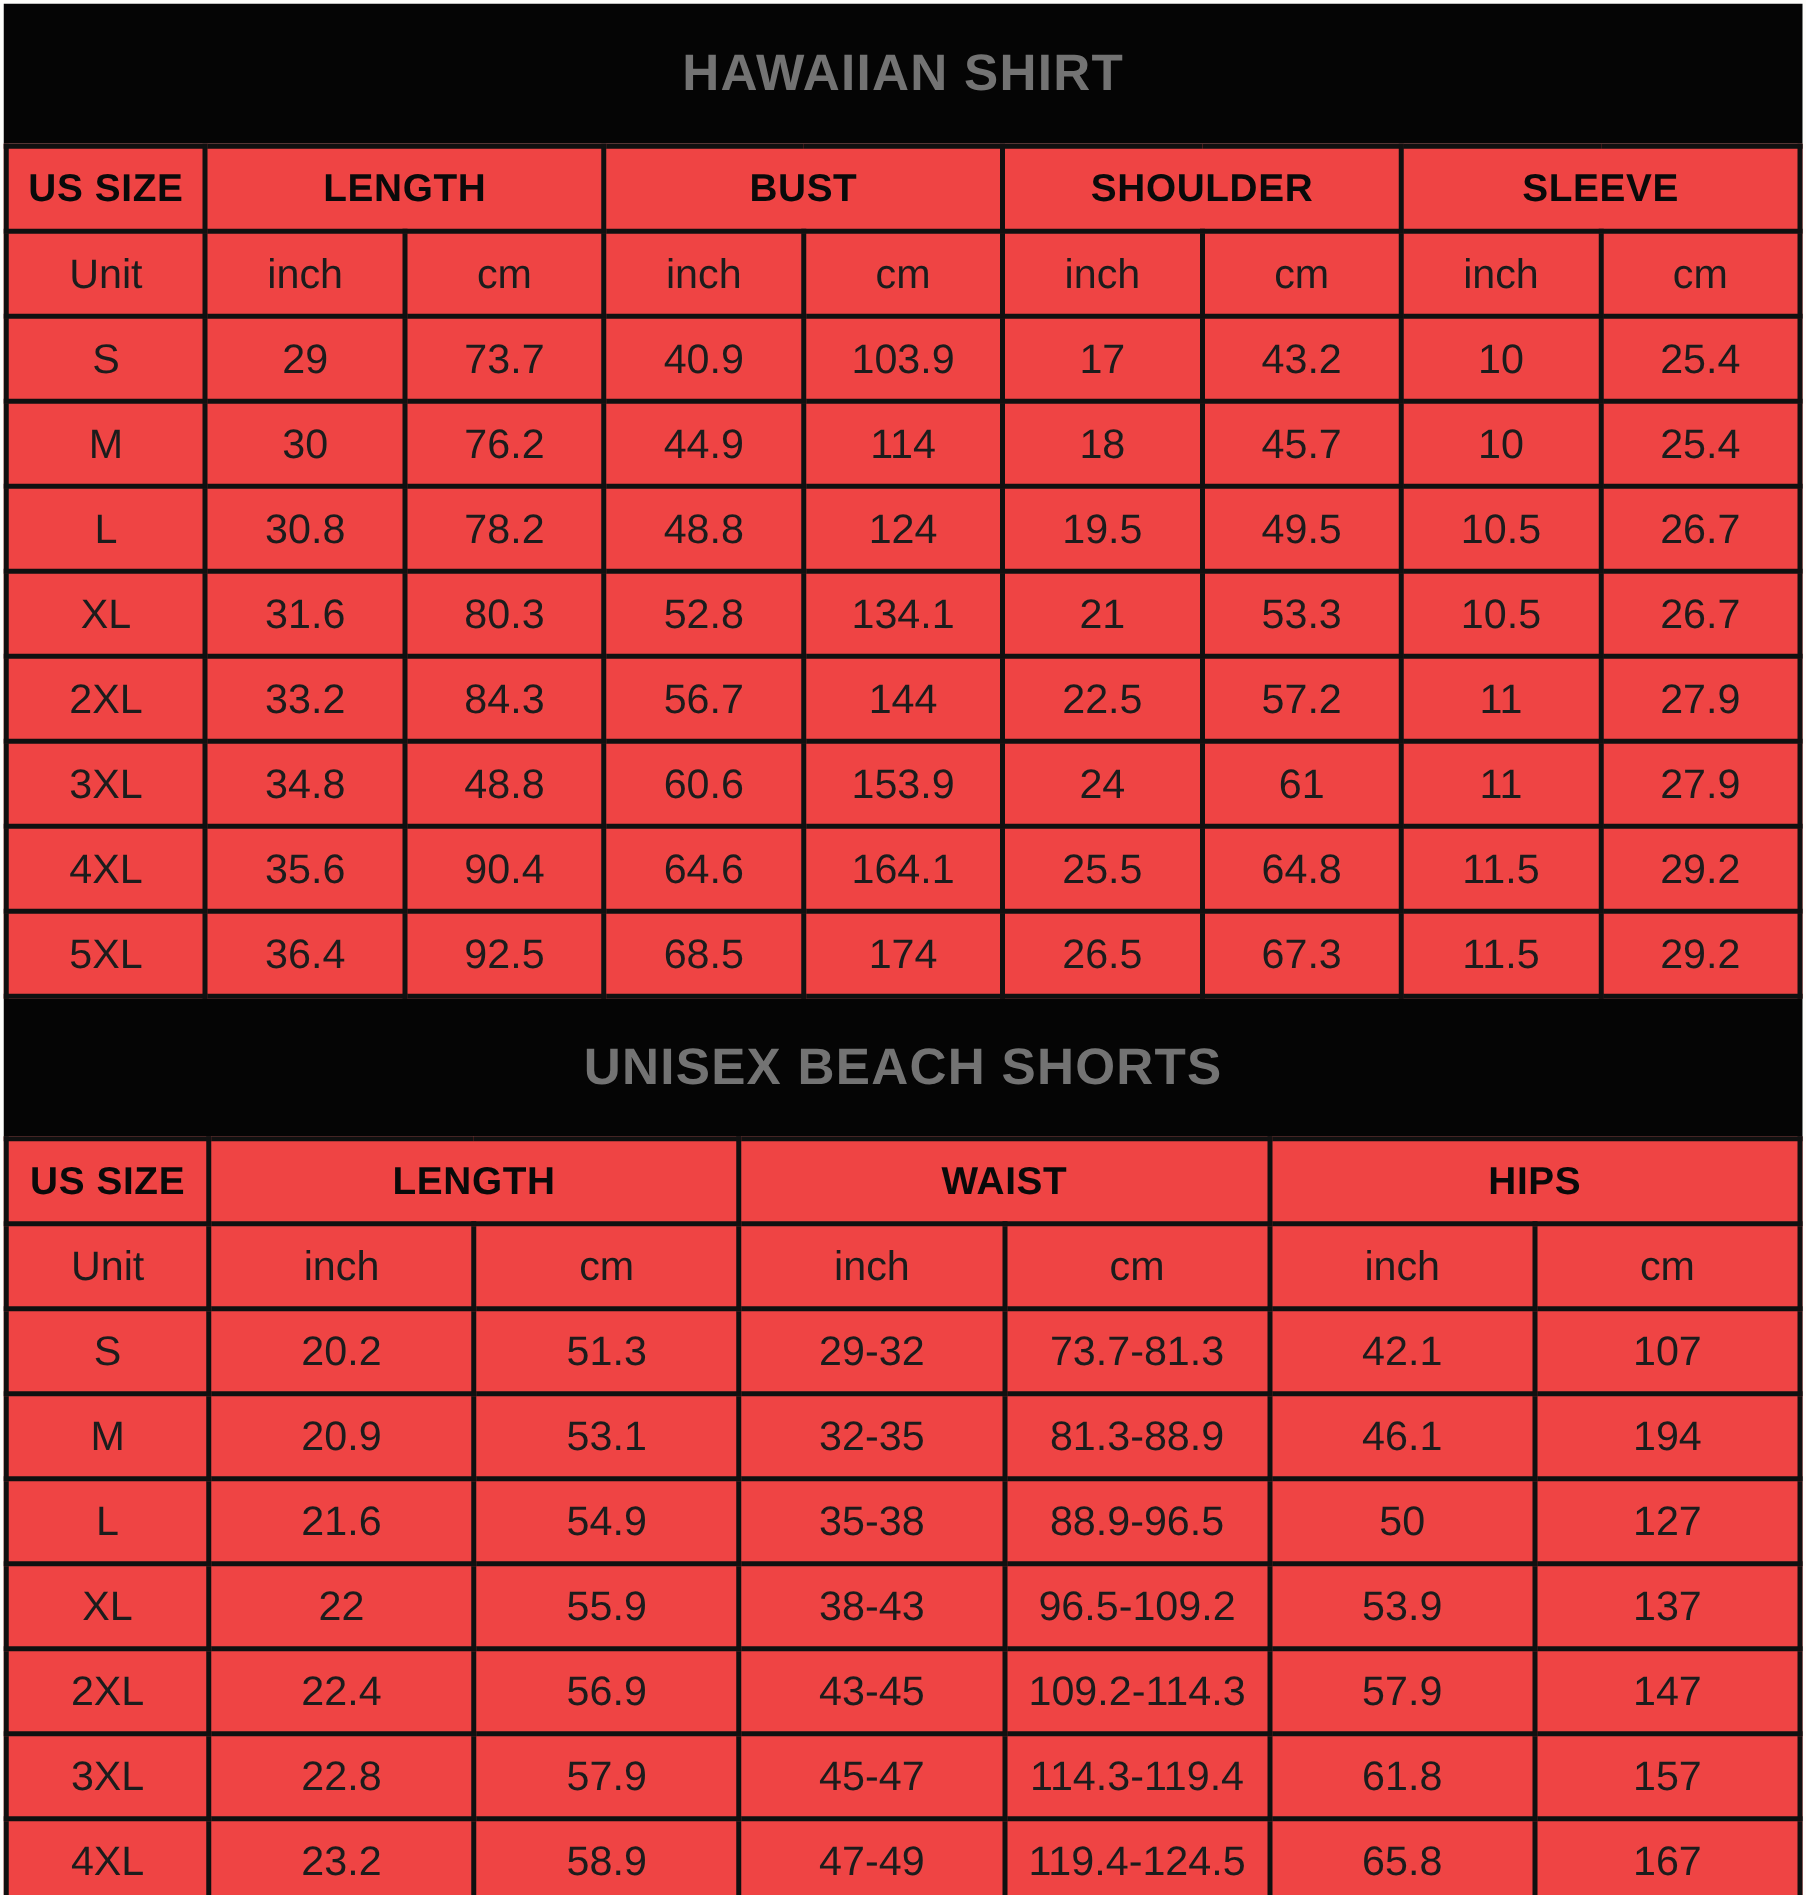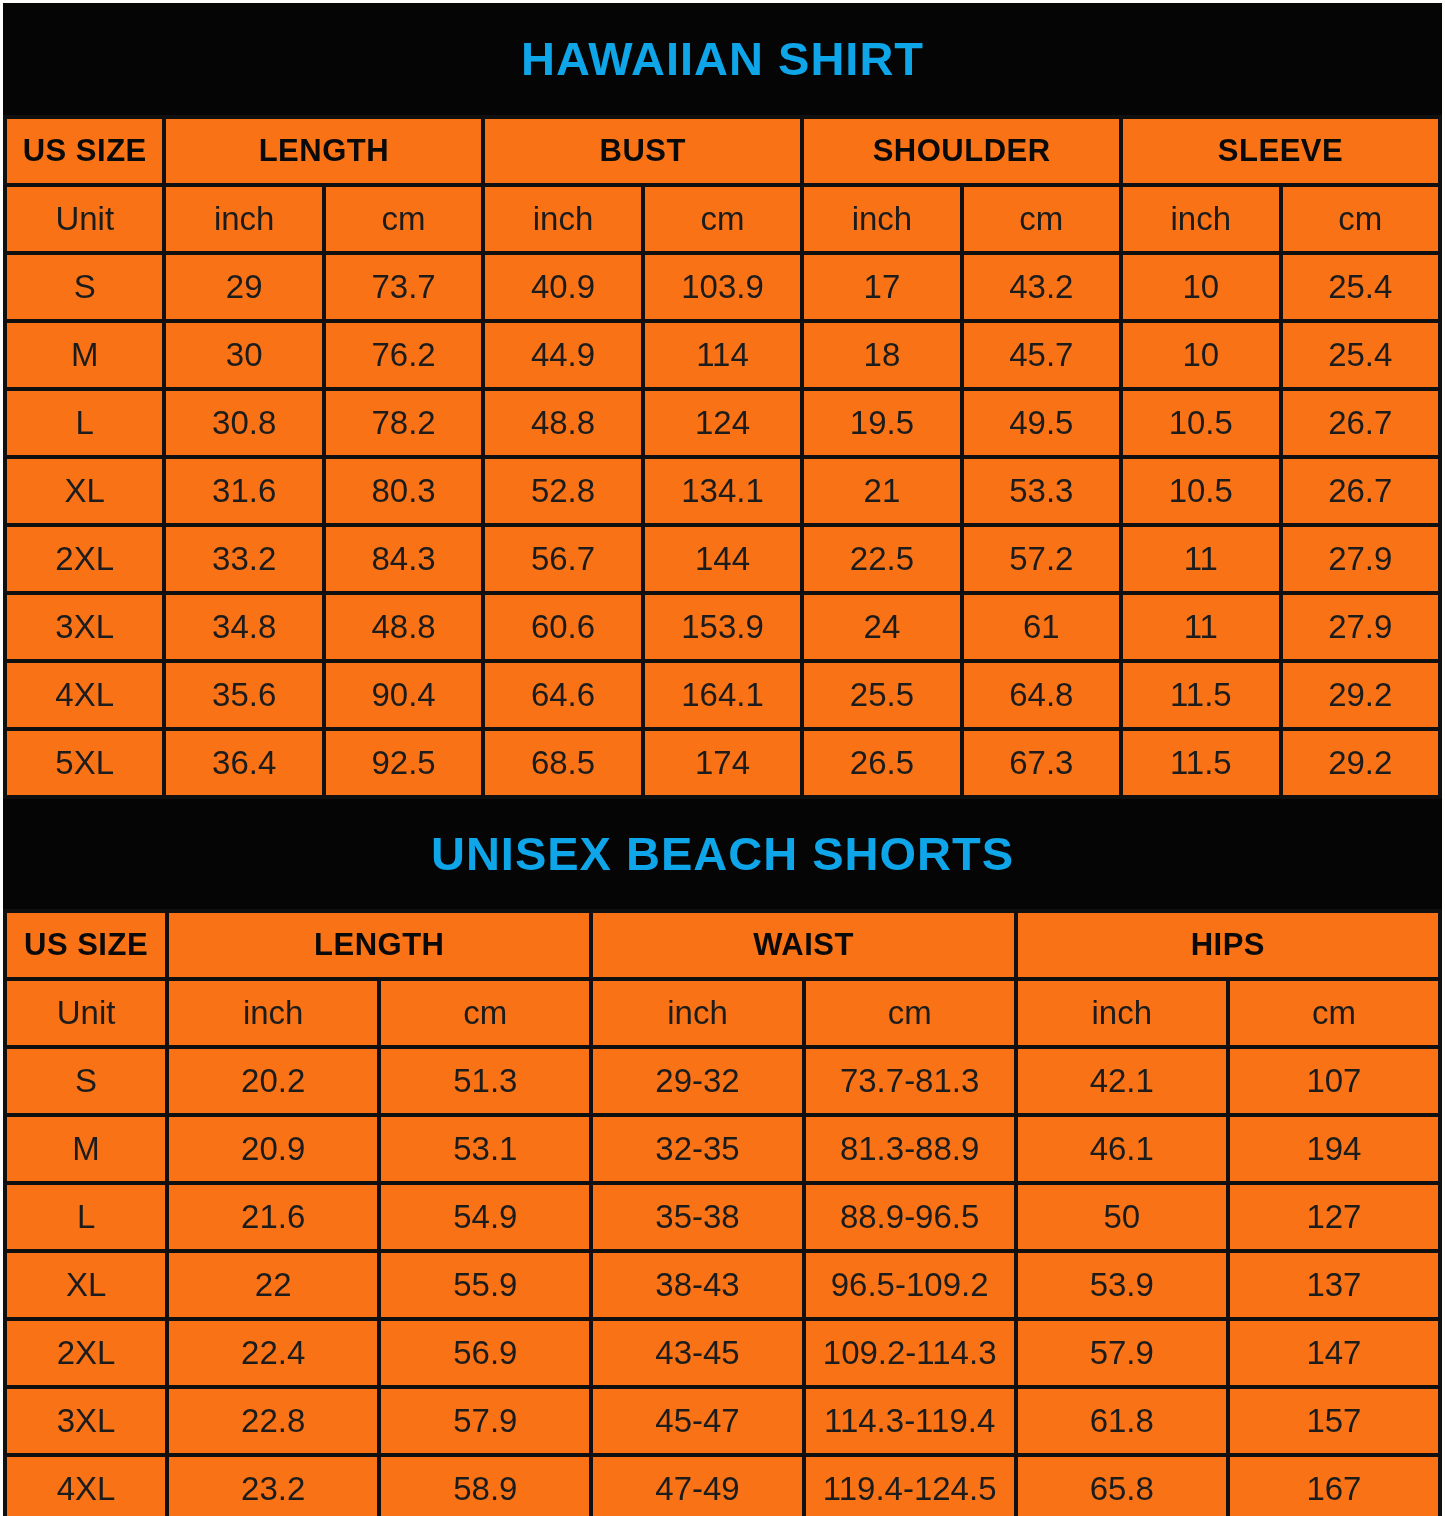--- a/index.html
+++ b/index.html
@@ -18,32 +18,32 @@
   }
   .banner {
     height: 112px;
     background: #050505;
     display: flex;
     align-items: center;
     justify-content: center;
   }
   .banner-2 { height: 110px; align-items: center; }
   .banner-title {
-    color: #0ea5e9;
-    font-size: 47px;
+    color: #737373;
+    font-size: 41px;
     font-weight: 700;
     letter-spacing: 1px;
     line-height: 1;
     margin-top: -2px;
   }
   table.size-table {
     width: 100%;
     border-collapse: collapse;
     table-layout: fixed;
-    background: #f97316;
+    background: #ef4444;
   }
   table.size-table th,
   table.size-table td {
     border: 4px solid #101010;
     height: 64px;
     text-align: center;
     vertical-align: middle;
     padding: 0 2px;
     overflow: hidden;
     white-space: nowrap;

